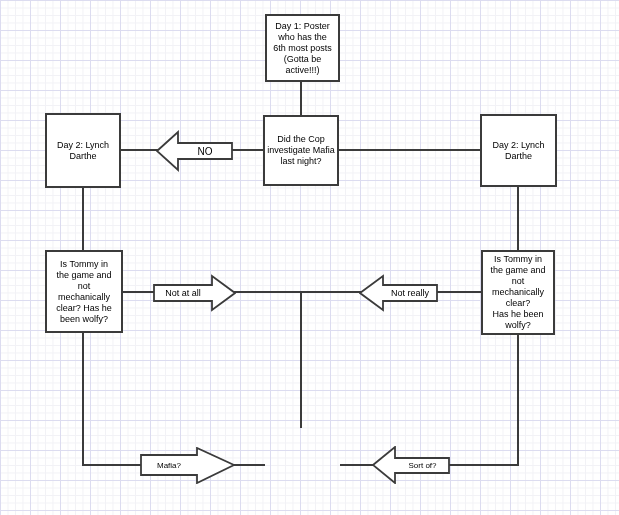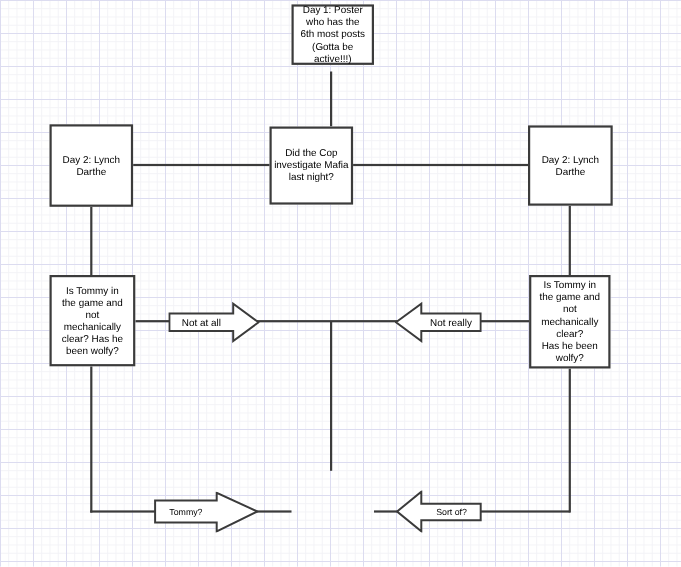--- a/index.html
+++ b/index.html
@@ -38,39 +38,39 @@
   #ln-decision-row{left:121px;top:149px;width:360px;}
   #ln-day2l-tommyl{left:82px;top:188px;height:63px;}
   #ln-day2r-tommyr{left:517px;top:187px;height:64px;}
   #ln-tommy-row{left:123px;top:291px;width:358px;}
   #ln-center-down{left:300px;top:292px;height:136px;}
   #ln-tommyl-down{left:82px;top:333px;height:133px;}
   #ln-bottom-left{left:82px;top:464px;width:183px;}
   #ln-tommyr-down{left:517px;top:335px;height:131px;}
   #ln-bottom-right{left:340px;top:464px;width:178px;}
   
-  #box-day1{left:265px;top:4px;width:75px;height:55px;}
-  #box-cop{left:245px;top:115px;width:76px;height:71px;}
+  #box-day1{left:265px;top:14px;width:75px;height:68px;}
+  #box-cop{left:263px;top:115px;width:76px;height:71px;}
   #box-day2-left{left:45px;top:113px;width:76px;height:75px;}
   #box-day2-right{left:480px;top:114px;width:77px;height:73px;}
   #box-tommy-left{left:45px;top:250px;width:78px;height:83px;}
   #box-tommy-right{left:481px;top:250px;width:74px;height:85px;}
   #box-day3{left:263px;top:427px;width:77px;height:76px;}
   
   #arrow-no{left:156px;top:130px;width:77px;height:43px;}
   #arrow-no .arrow-label{left:22px;right:1px;}
   #arrow-yes{left:363px;top:130px;width:81px;height:43px;}
   #arrow-yes .arrow-label{left:1px;right:24px;}
   #arrow-not-at-all{left:153px;top:274px;width:83px;height:38px;}
   #arrow-not-at-all .arrow-label{left:1px;right:24px;}
   #arrow-not-really{left:359px;top:274px;width:79px;height:38px;}
   #arrow-not-really .arrow-label{left:24px;right:1px;}
   #arrow-maybe{left:140px;top:447px;width:95px;height:37px;}
   #arrow-maybe .arrow-label{left:1px;right:38px;}
-  #arrow-sort-of{left:360px;top:446px;width:79px;height:38px;}
+  #arrow-sort-of{left:372px;top:446px;width:79px;height:38px;}
   #arrow-sort-of .arrow-label{left:23px;right:1px;}
 </style>
 </head>
 <body>
 
 <div class="canvas">
 
   <div class="line v" id="ln-day1-cop"></div>
   <div class="line h" id="ln-decision-row"></div>
   <div class="line v" id="ln-day2l-tommyl"></div>
@@ -113,41 +113,47 @@
   <div class="box" id="box-tommy-right">
     <span>Is Tommy in
 the game and
 not
 mechanically
 clear?
 Has he been
 wolfy?</span>
   </div>
 
+  <div class="arrow" id="arrow-no">
+    <svg width="77" height="43" viewBox="0 0 77 43">
+      <polygon points="1,21 22,2 22,13 76,13 76,29 22,29 22,40"></polygon>
+    </svg>
+    <span class="arrow-label big">NO</span>
+  </div>
 
 
   <div class="arrow" id="arrow-not-at-all">
     <svg width="83" height="38" viewBox="0 0 83 38">
       <polygon points="1,11 59,11 59,2 82,19 59,36 59,27 1,27"></polygon>
     </svg>
     <span class="arrow-label">Not at all</span>
   </div>
 
   <div class="arrow" id="arrow-not-really">
     <svg width="79" height="38" viewBox="0 0 79 38">
       <polygon points="1,19 24,2 24,11 78,11 78,27 24,27 24,36"></polygon>
     </svg>
     <span class="arrow-label">Not really</span>
   </div>
 
   <div class="arrow" id="arrow-maybe">
     <svg width="95" height="37" viewBox="0 0 95 37">
       <polygon points="1,8 57,8 57,1 94,18 57,36 57,28 1,28"></polygon>
     </svg>
-    <span class="arrow-label small">Tommy?</span>
+    <span class="arrow-label small">Mafia?</span>
   </div>
 
   <div class="arrow" id="arrow-sort-of">
     <svg width="79" height="38" viewBox="0 0 79 38">
       <polygon points="1,19 23,1 23,12 77,12 77,27 23,27 23,37"></polygon>
     </svg>
     <span class="arrow-label small">Sort of?</span>
   </div>
 
 </div>

